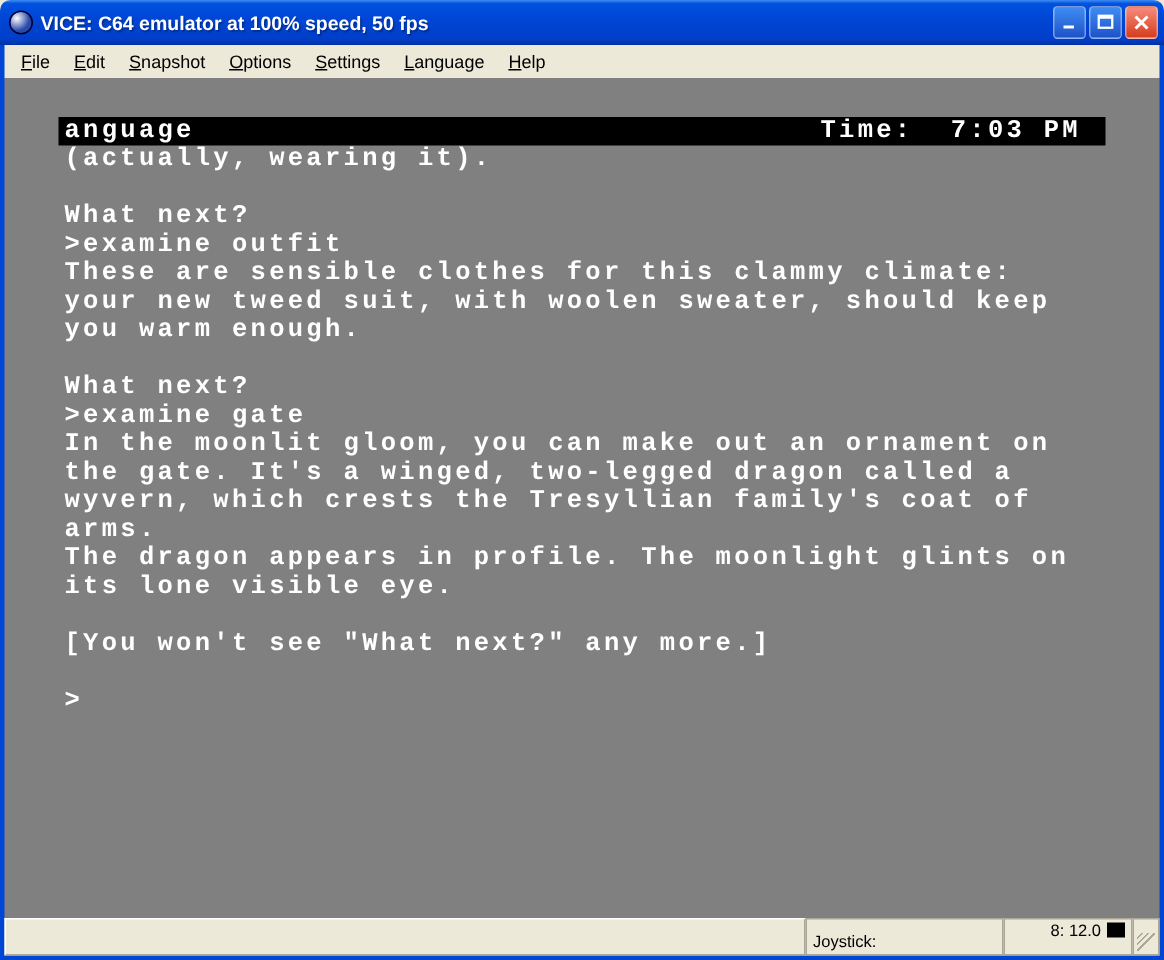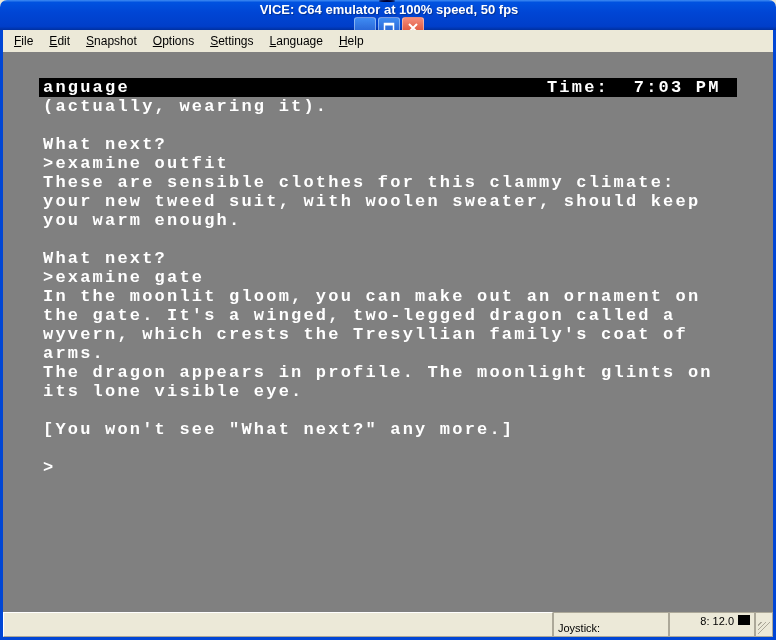--- a/index.html
+++ b/index.html
@@ -12,21 +12,20 @@
   }
   .window { width: 100%; height: 100%; display: flex; flex-direction: column; }
   .titlebar {
     height: 30px;
     background: linear-gradient(to bottom,#3f8cf3 0%,#0052e0 8%,#0046d5 40%,#003ec9 88%,#0030a0 100%);
     display: flex; align-items: center;
     padding: 0 4px 0 6px;
     color: #fff;
     border-top-left-radius: 7px;
     border-top-right-radius: 7px;
-    flex-direction: column;
   }
   .app-icon {
     width: 16px; height: 16px;
     background: radial-gradient(circle at 30% 30%, #fff 0%, #2a4aaa 60%);
     border-radius: 50%;
     border: 1px solid #003;
     margin-right: 5px;
   }
   .titlebar-title { font-size: 13px; font-weight: bold; text-shadow: 1px 1px 1px rgba(0,0,0,.3); flex: 1; }
   .titlebar-btns { display: flex; gap: 2px; }
@@ -82,21 +81,21 @@
     height: 28px;
     border-left: 3px solid #0046d5;
     border-right: 3px solid #0046d5;
     border-bottom: 3px solid #0046d5;
     background: #ece9d8;
     display: flex;
     align-items: stretch;
     font-size: 11px;
   }
   .sb-fill { flex: 1; border: 1px solid #aca899; border-top-color:#fff; border-left-color:#fff; }
-  .sb-joy { width: 116px; border: 1px solid #aca899; display:flex; align-items:flex-end; padding:0 4px 2px 4px;text-align:center; }
+  .sb-joy { width: 132px; border: 1px solid #aca899; display:flex; align-items:flex-end; padding:0 4px 2px 4px;text-align:center; }
   .sb-drive { width: 86px; border: 1px solid #aca899; display: flex; align-items: flex-start; justify-content: flex-end; padding: 2px 4px; gap: 4px; text-align: right; }
   .drive-led { width: 12px; height: 10px; background: #000; }
   .sb-grip { width: 18px; border: 1px solid #aca899; position: relative; }
   .sb-grip::after {
     content:""; position:absolute; right:2px; bottom:2px; width:12px; height:12px;
     background:
       linear-gradient(135deg, transparent 0 2px, #aca899 2px 3px, transparent 3px 5px, #aca899 5px 6px, transparent 6px 8px, #aca899 8px 9px, transparent 9px);
   }
 </style>
 </head>

